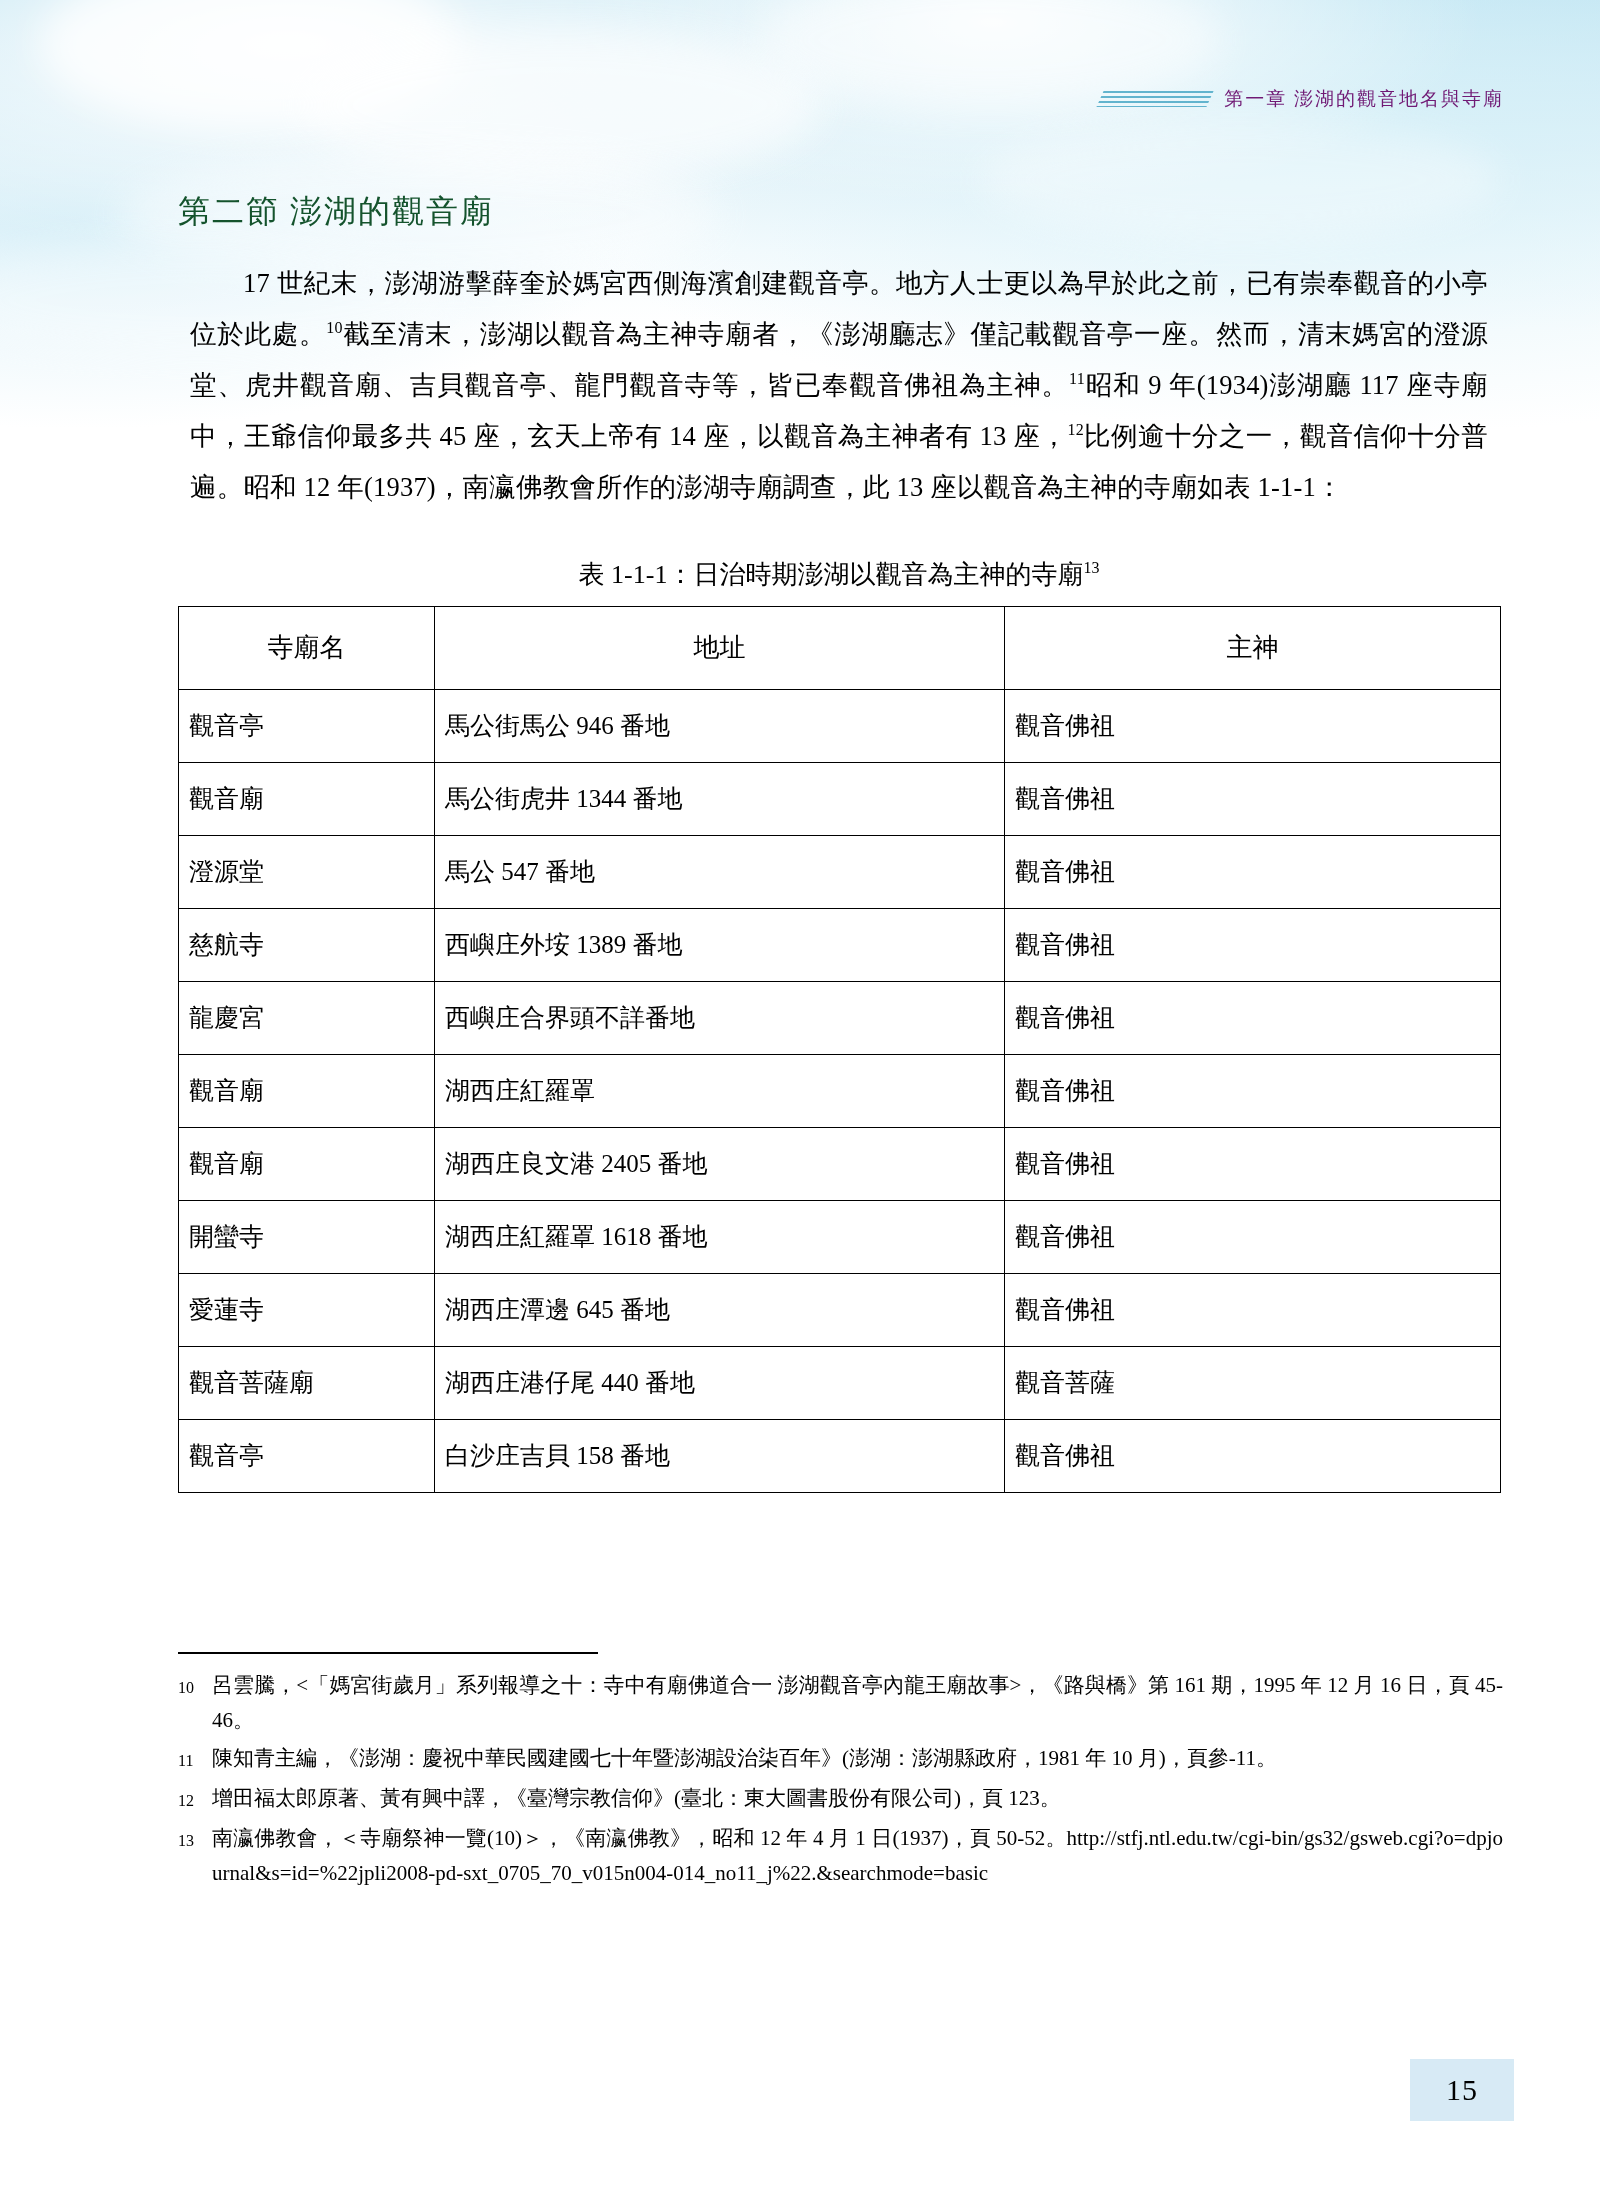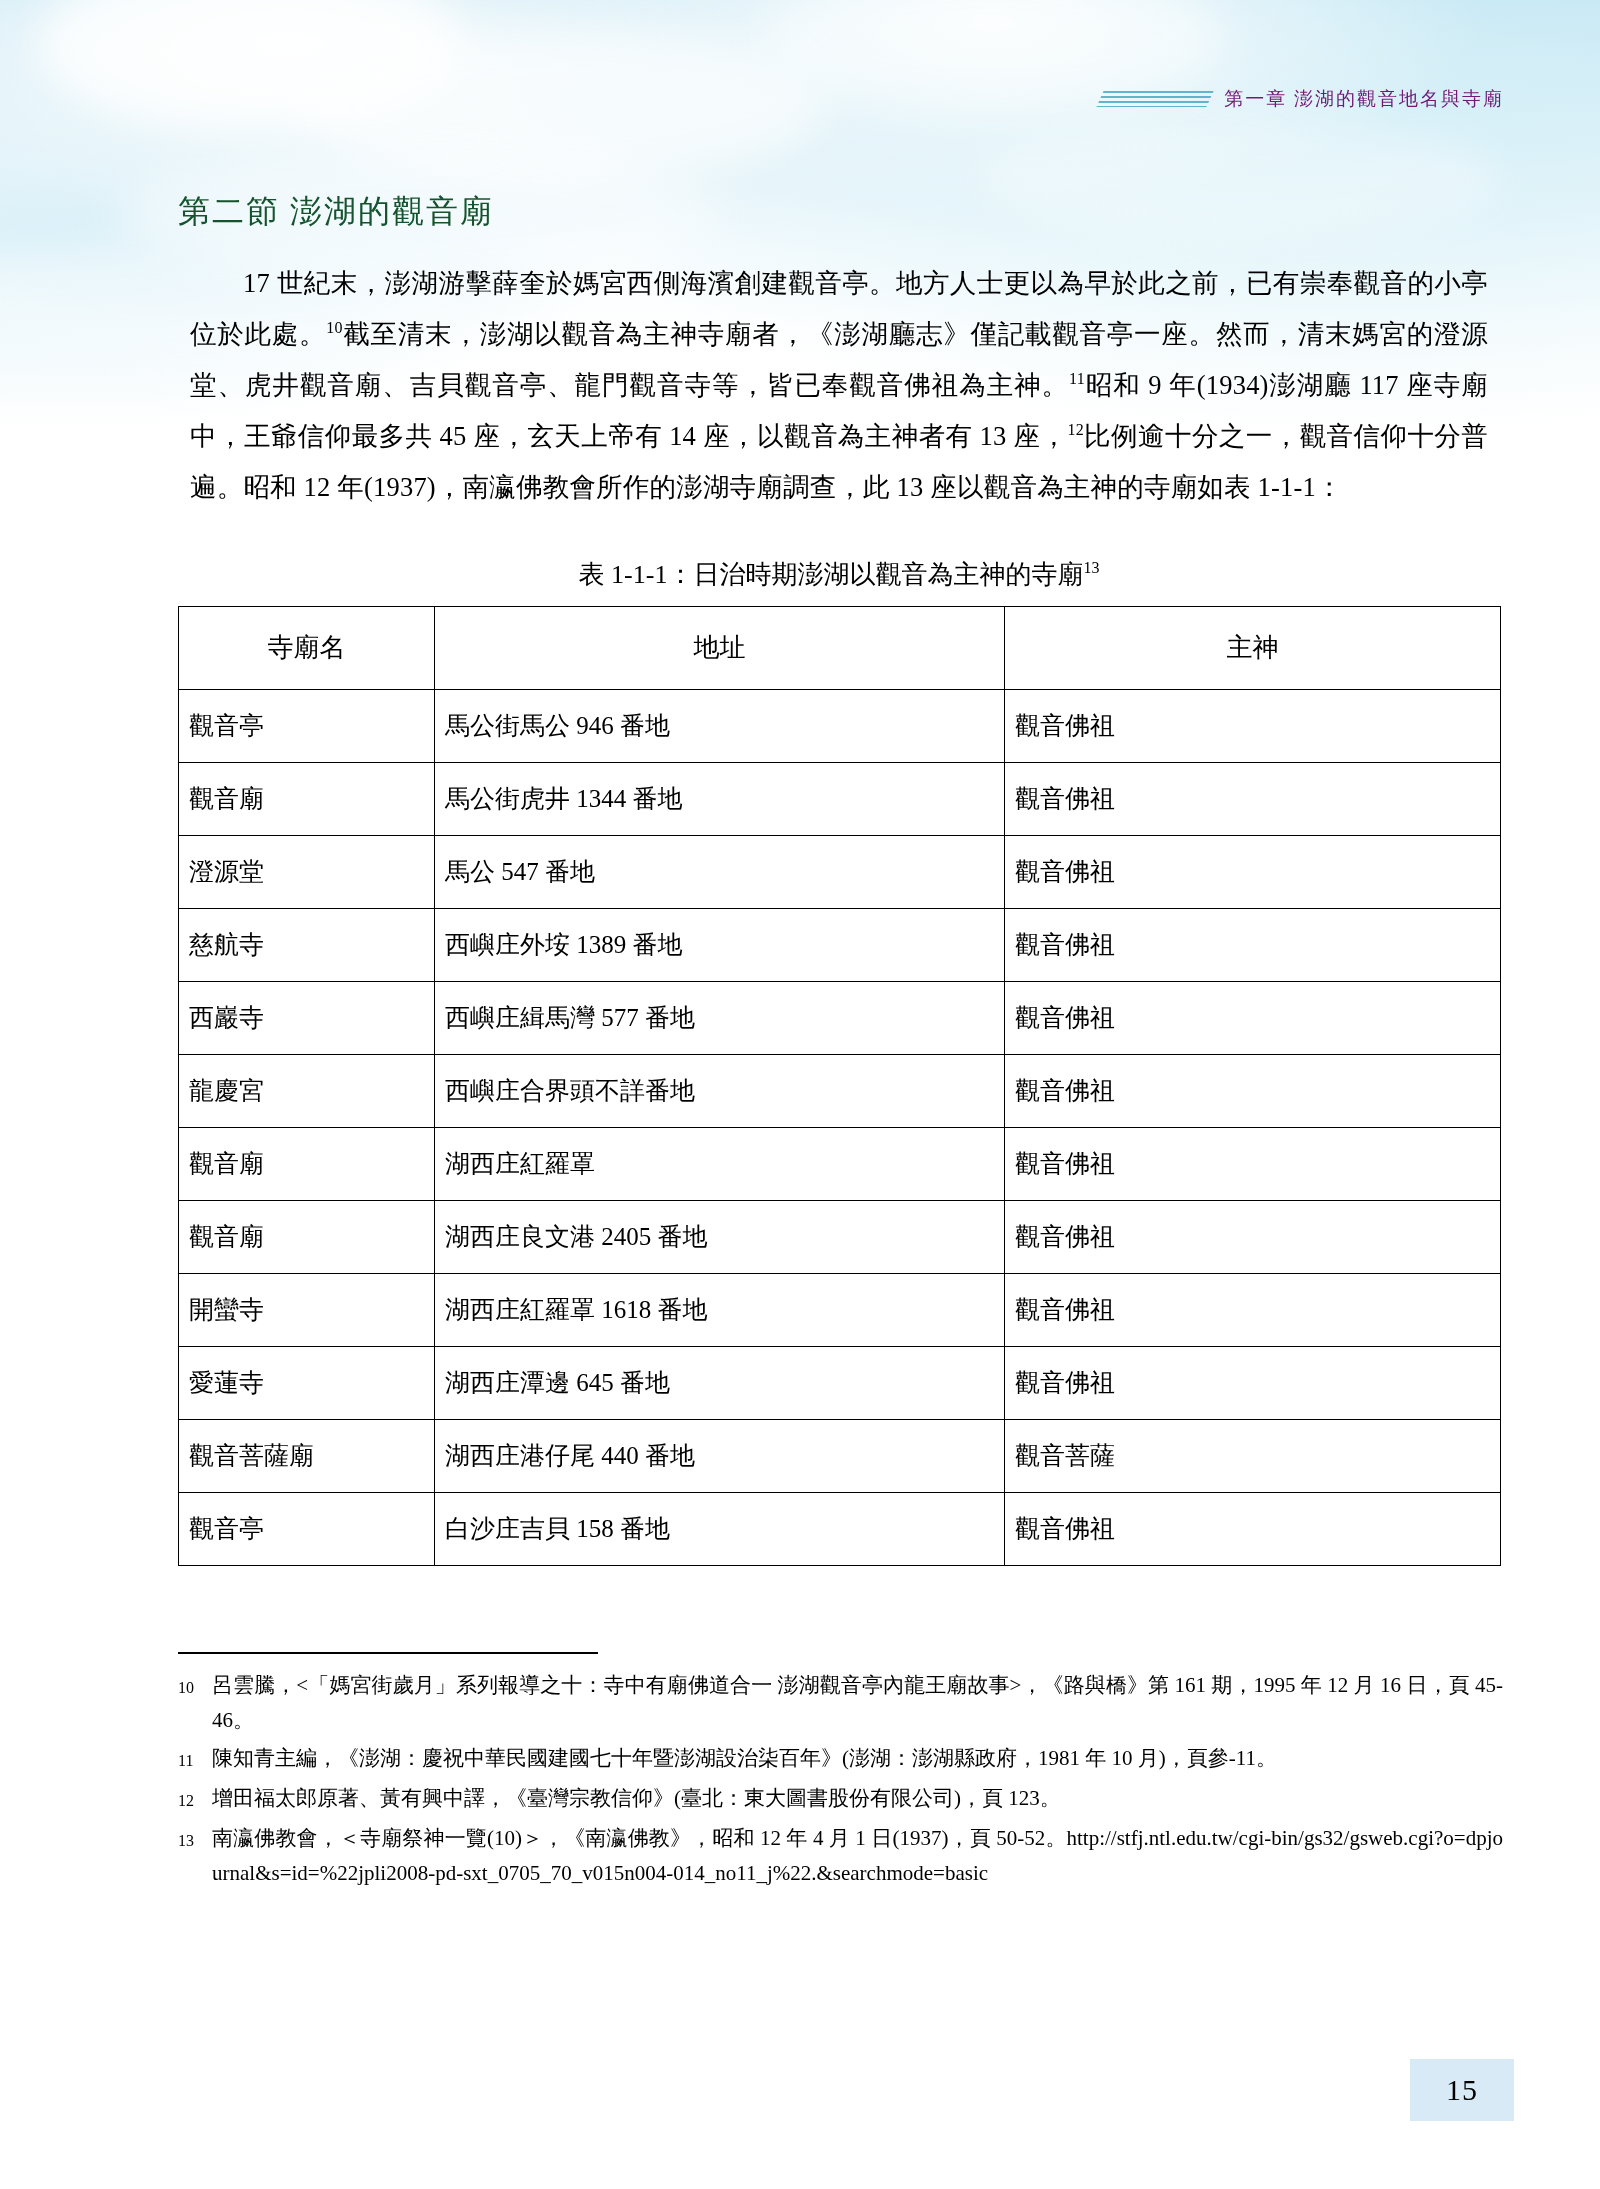--- a/index.html
+++ b/index.html
@@ -227,25 +227,20 @@
           <td>觀音佛祖</td>
         </tr>
         <tr>
           <td>澄源堂</td>
           <td>馬公 547 番地</td>
           <td>觀音佛祖</td>
         </tr>
         <tr>
           <td>慈航寺</td>
           <td>西嶼庄外垵 1389 番地</td>
-          <td>觀音佛祖</td>
-        </tr>
-        <tr>
-          <td>西巖寺</td>
-          <td>西嶼庄緝馬灣 577 番地</td>
           <td>觀音佛祖</td>
         </tr>
         <tr>
           <td>龍慶宮</td>
           <td>西嶼庄合界頭不詳番地</td>
           <td>觀音佛祖</td>
         </tr>
         <tr>
           <td>觀音廟</td>
           <td>湖西庄紅羅罩</td>

